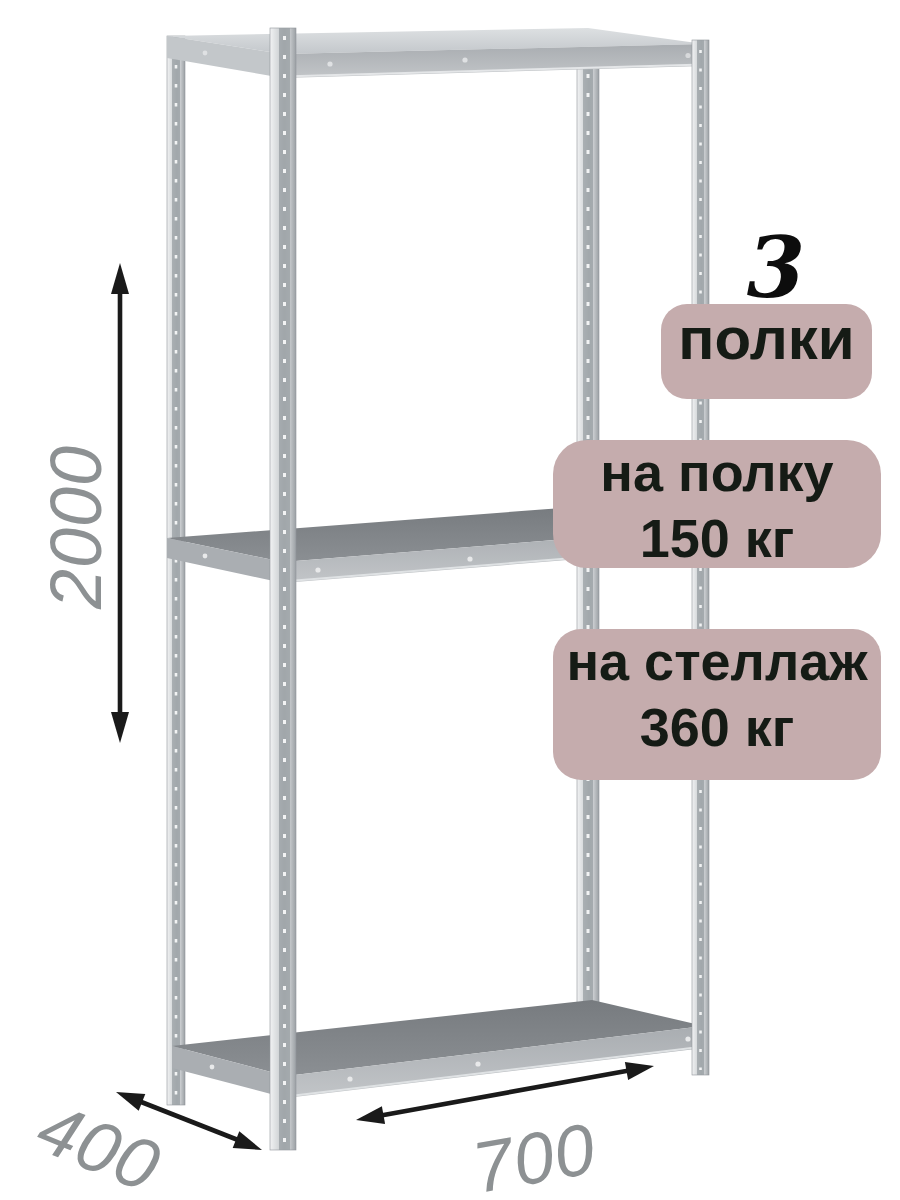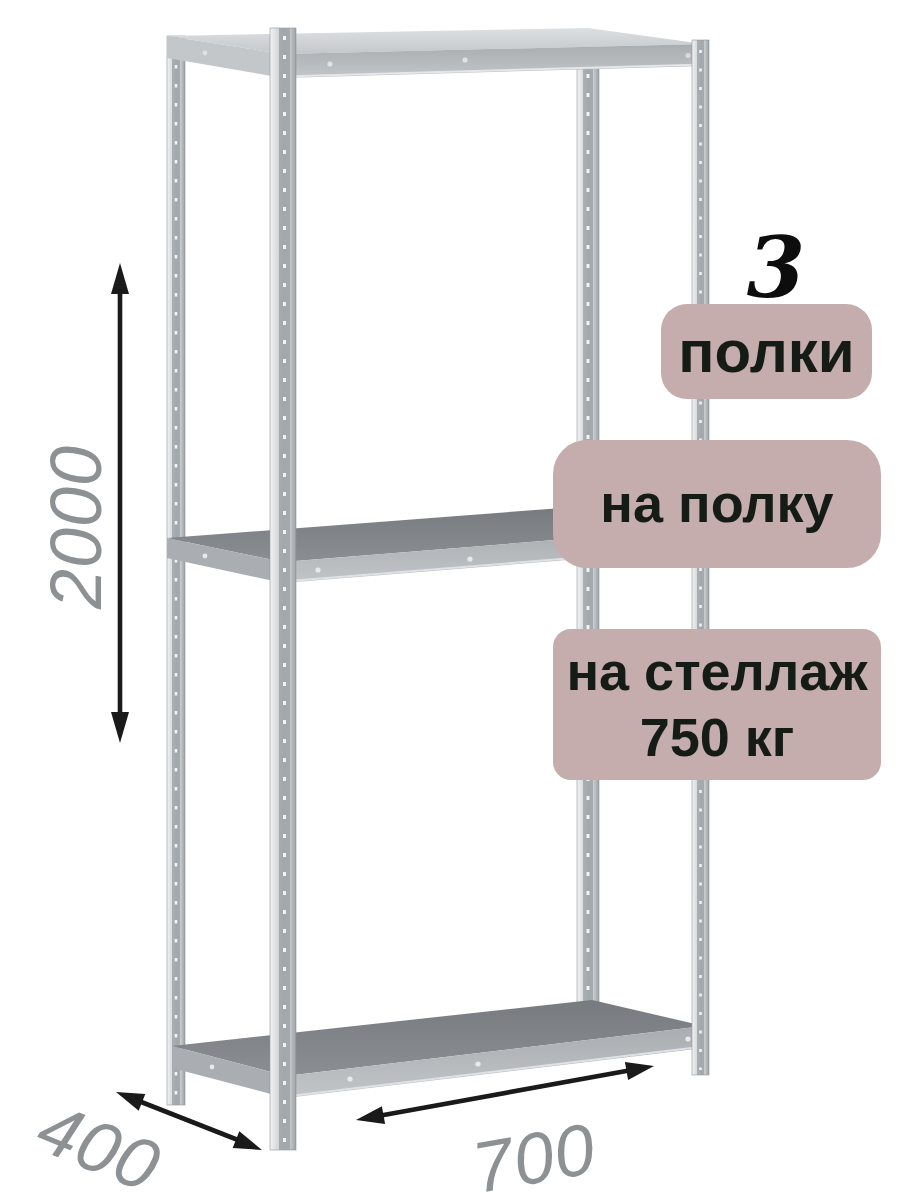--- a/index.html
+++ b/index.html
@@ -22,26 +22,26 @@
   #dim-width {left:534px;top:1158px;transform:translate(-50%,-50%) rotate(-10deg);}
 
   .count-number{
     position:absolute;left:776px;top:268px;transform:translate(-50%,-50%);
     font-family:"DejaVu Serif",serif;font-style:italic;font-weight:800;
     font-size:84px;color:var(--count-number,#0d0d0d);line-height:1;
   }
   .badge{
     position:absolute;background:var(--badge-background,#c5acad);
     color:var(--badge-text,#151b15);font-weight:700;text-align:center;
-    display:flex;flex-direction:column;align-items:center;justify-content:center;
+    display:flex;flex-direction:column;align-items:center;
     white-space:nowrap;
   }
   #badge-count{left:661px;top:304px;width:211px;height:95px;border-radius:26px;font-size:60px;}
   #badge-per-shelf{left:553px;top:440px;width:328px;height:128px;border-radius:34px;font-size:54px;line-height:1.22;}
-  #badge-per-rack {left:553px;top:629px;width:328px;height:151px;border-radius:18px;font-size:54px;line-height:1.22;}
+  #badge-per-rack {left:553px;top:629px;width:328px;height:151px;border-radius:28px;font-size:54px;line-height:1.22;}
 </style>
 </head>
 <body>
 
 <div class="stage">
 
   <svg class="rack-svg" viewBox="0 0 900 1200">
     <defs>
       <linearGradient id="mp" x1="0" y1="0" x2="1" y2="0">
         <stop offset="0" stop-color="#f1f2f3"></stop>
@@ -140,20 +140,21 @@
   <div class="dim" id="dim-width">700</div>
 
   <div class="count-number">3</div>
 
   <div class="badge" id="badge-count">
     <div>полки</div>
   </div>
 
   <div class="badge" id="badge-per-shelf">
     <div>на полку</div>
+    <div>150 кг</div>
   </div>
 
   <div class="badge" id="badge-per-rack">
     <div>на стеллаж</div>
-    <div>750 кг</div>
+    <div>360 кг</div>
   </div>
 
 </div>
 
 </body></html>

